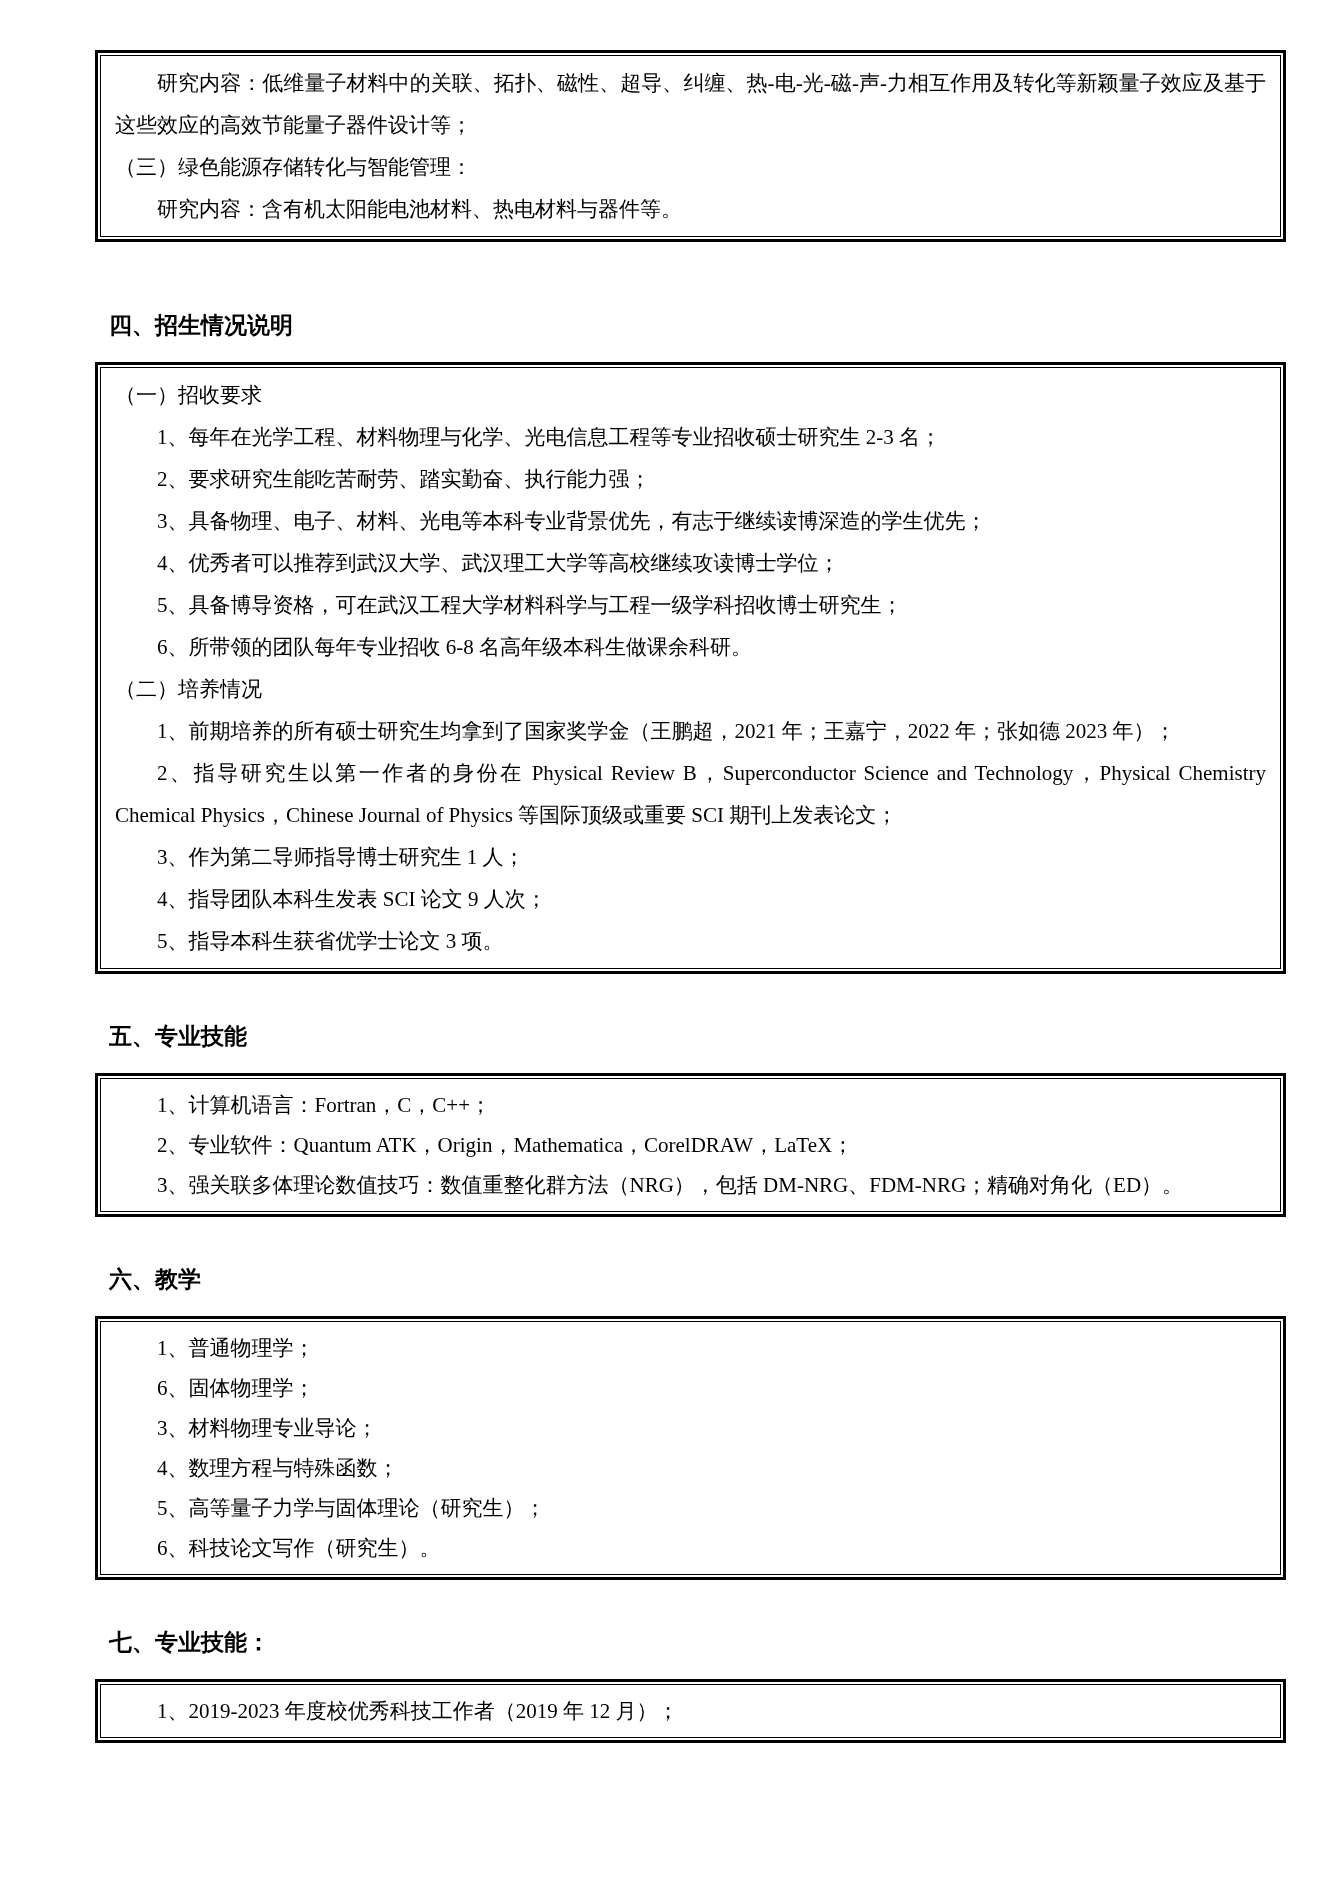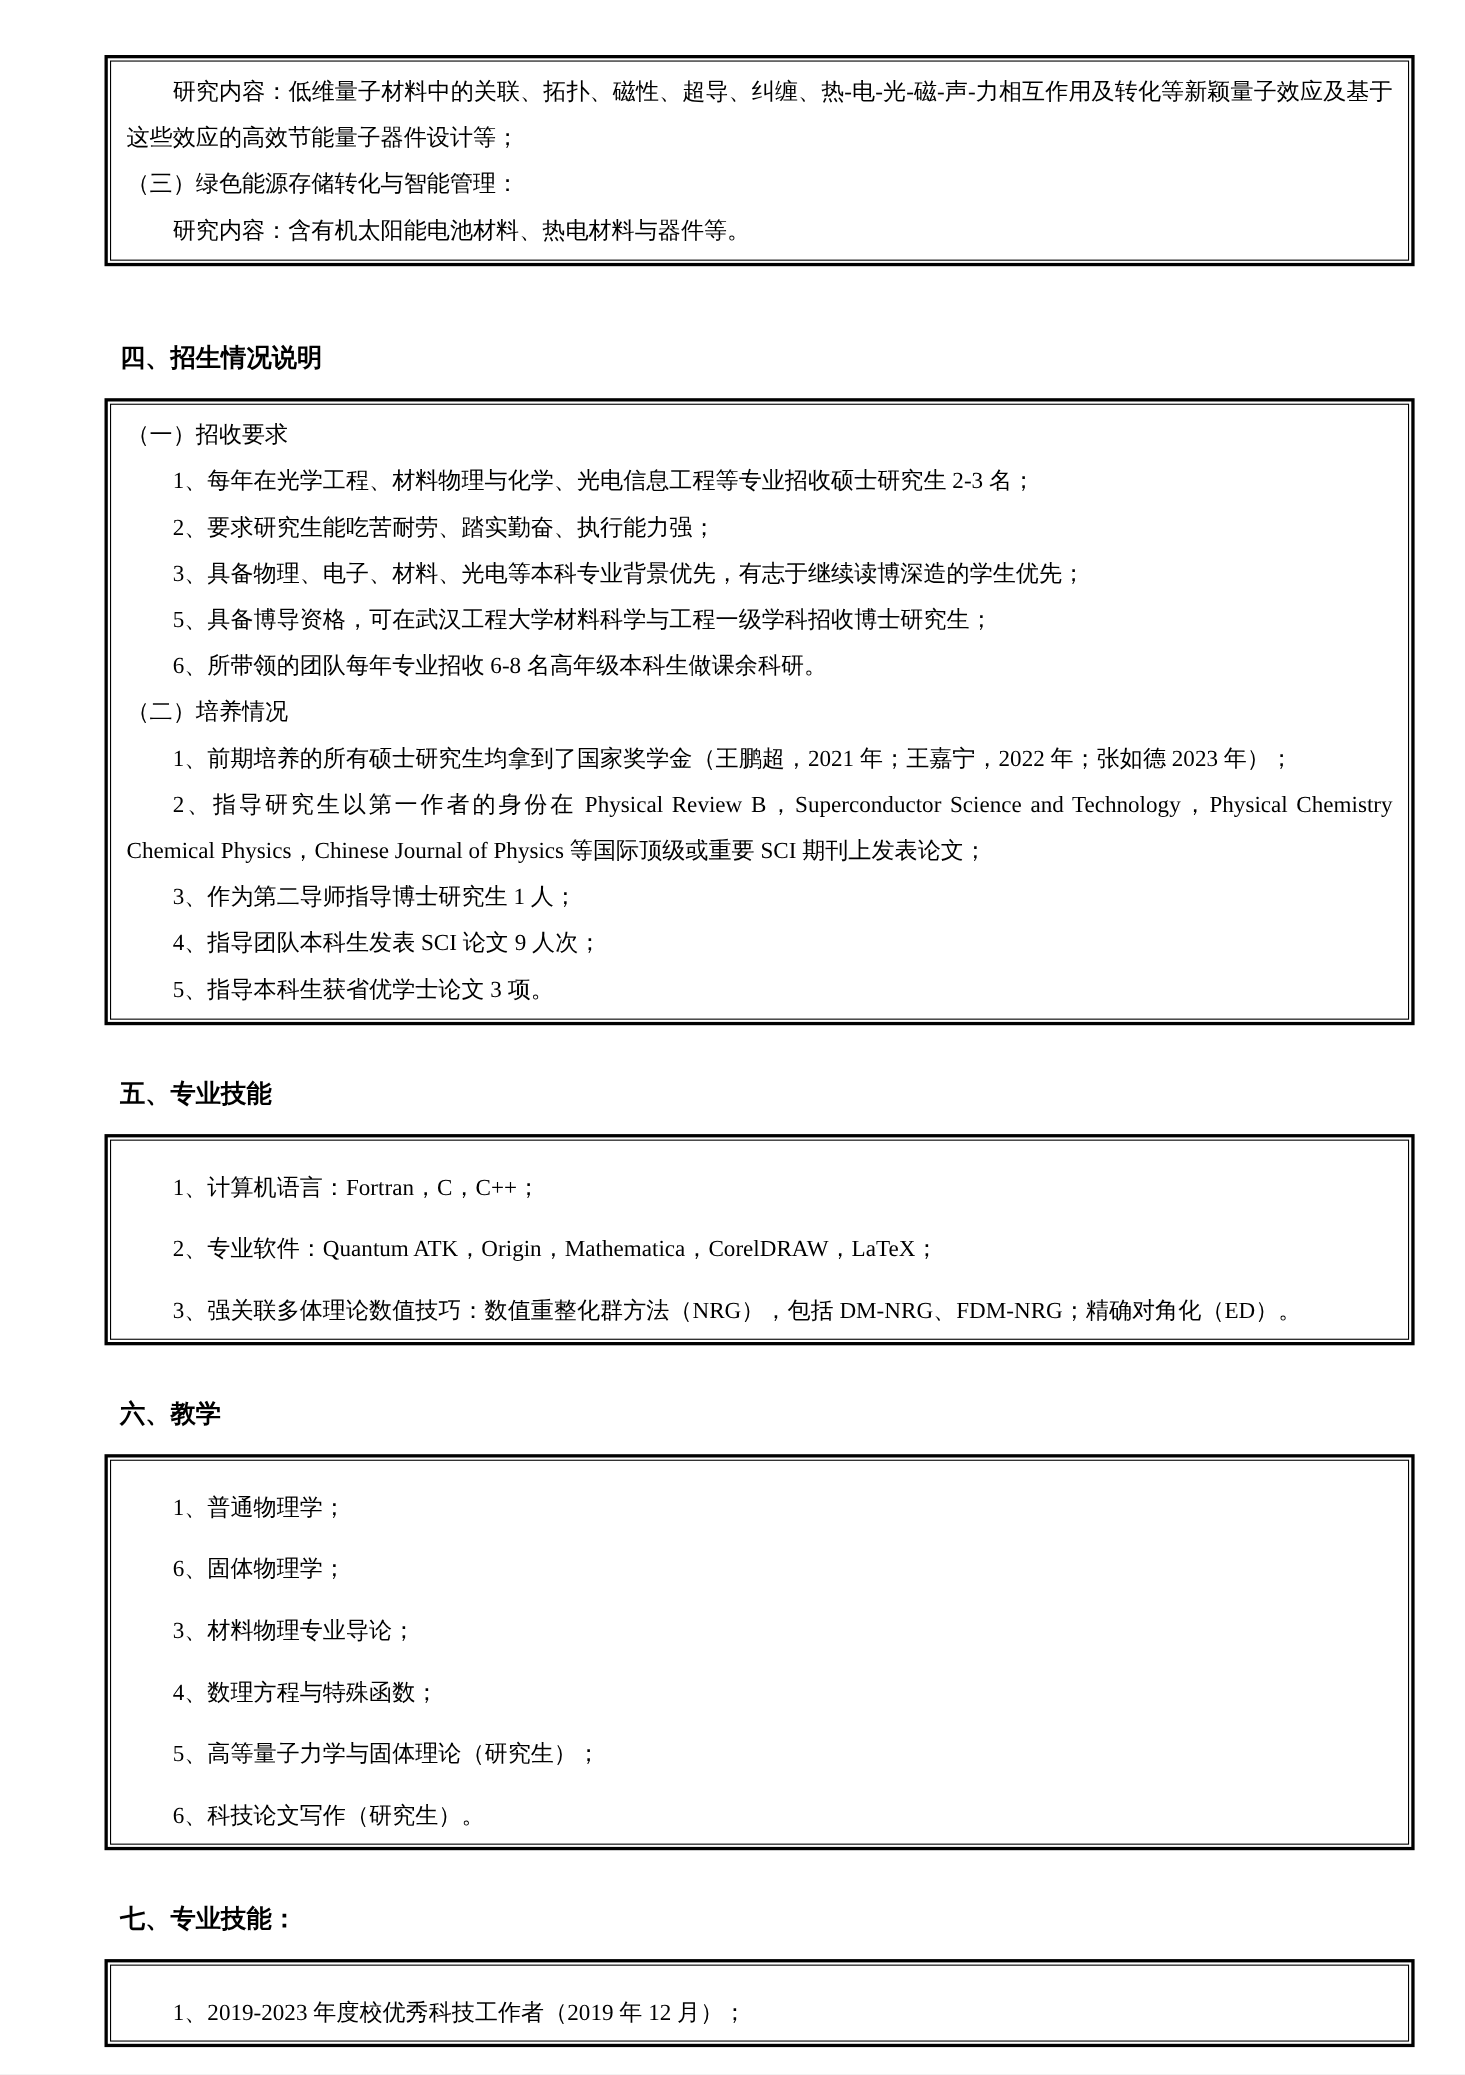--- a/index.html
+++ b/index.html
@@ -23,21 +23,21 @@
   .box-inner{
     border:1px solid #000;
     padding:6px 14px;
   }
   .box p{
     margin:0;
     font-size:21px;
     line-height:42px;
     text-align:justify;
   }
-  .lh40 p{line-height:40px;margin-top:16px;}
+  .lh40 p{line-height:40px;}
   .indent{text-indent:2em;}
   h2.section{
     font-size:23px;
     line-height:33px;
     font-weight:bold;
     margin:46px 0 20px 14px;
   }
   h2.first{margin-top:67px;}
 </style>
 </head>
@@ -53,20 +53,21 @@
     </div>
   </div>
 
   <h2 class="section first">四、招生情况说明</h2>
   <div class="box">
     <div class="box-inner">
       <p>（一）招收要求</p>
       <p class="indent">1、每年在光学工程、材料物理与化学、光电信息工程等专业招收硕士研究生 2-3 名；</p>
       <p class="indent">2、要求研究生能吃苦耐劳、踏实勤奋、执行能力强；</p>
       <p class="indent">3、具备物理、电子、材料、光电等本科专业背景优先，有志于继续读博深造的学生优先；</p>
+      <p class="indent">4、优秀者可以推荐到武汉大学、武汉理工大学等高校继续攻读博士学位；</p>
       <p class="indent">5、具备博导资格，可在武汉工程大学材料科学与工程一级学科招收博士研究生；</p>
       <p class="indent">6、所带领的团队每年专业招收 6-8 名高年级本科生做课余科研。</p>
       <p>（二）培养情况</p>
       <p class="indent">1、前期培养的所有硕士研究生均拿到了国家奖学金（王鹏超，2021 年；王嘉宁，2022 年；张如德 2023 年）；</p>
       <p class="indent">2、指导研究生以第一作者的身份在 Physical Review B，Superconductor Science and Technology，Physical Chemistry Chemical Physics，Chinese Journal of Physics 等国际顶级或重要 SCI 期刊上发表论文；</p>
       <p class="indent">3、作为第二导师指导博士研究生 1 人；</p>
       <p class="indent">4、指导团队本科生发表 SCI 论文 9 人次；</p>
       <p class="indent">5、指导本科生获省优学士论文 3 项。</p>
     </div>
   </div>

